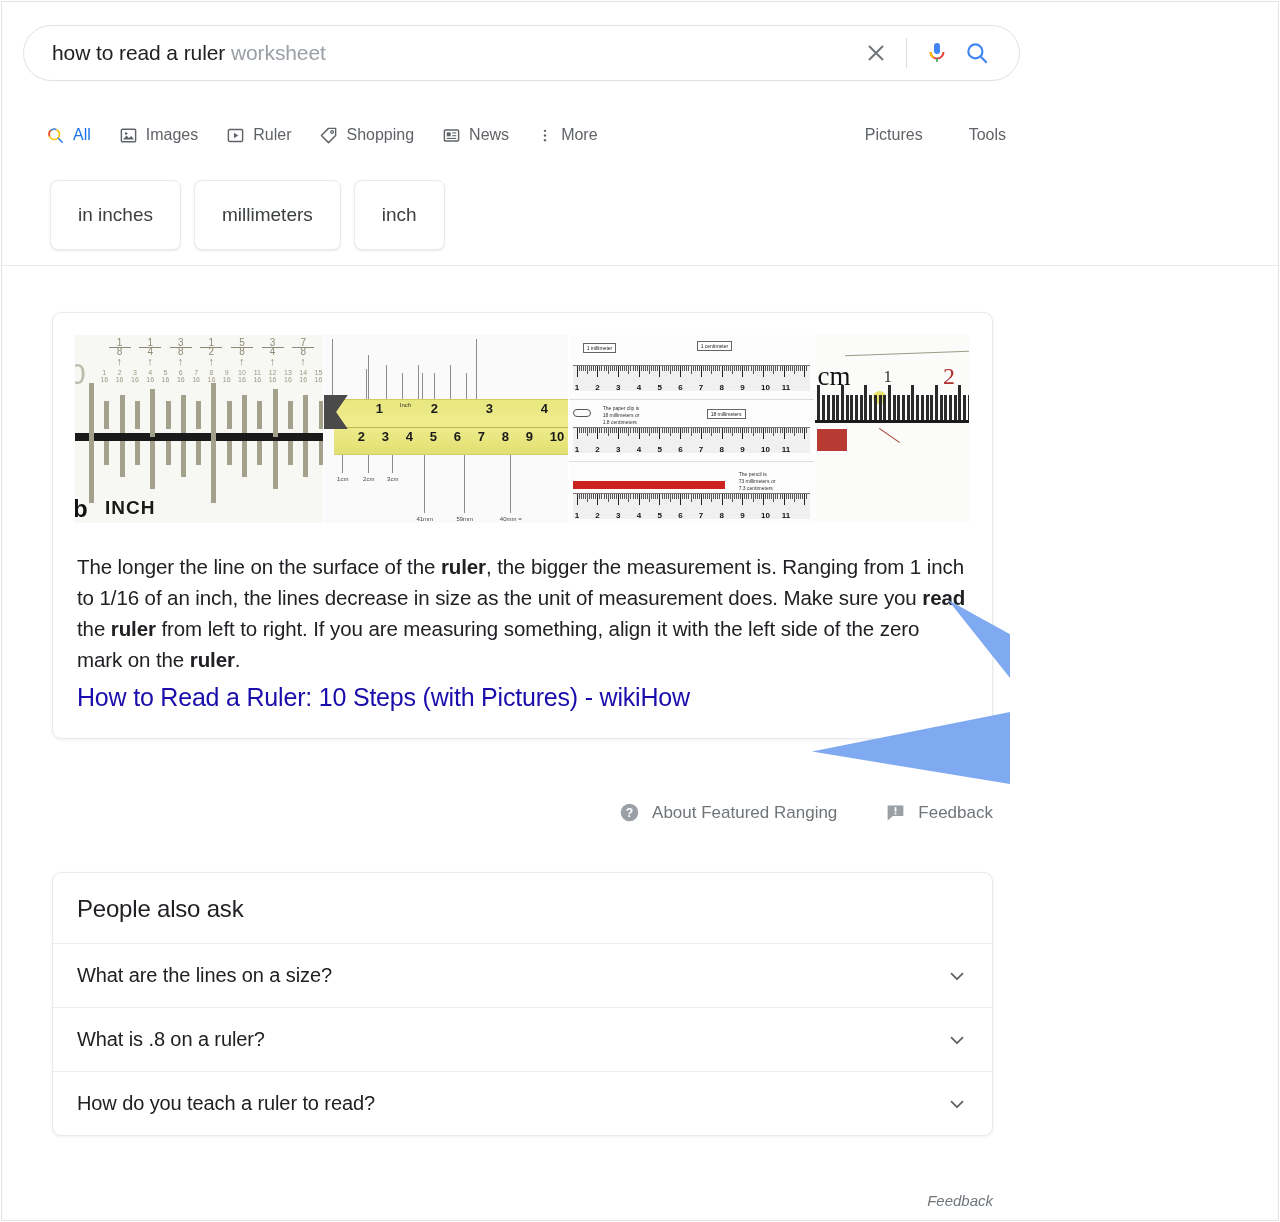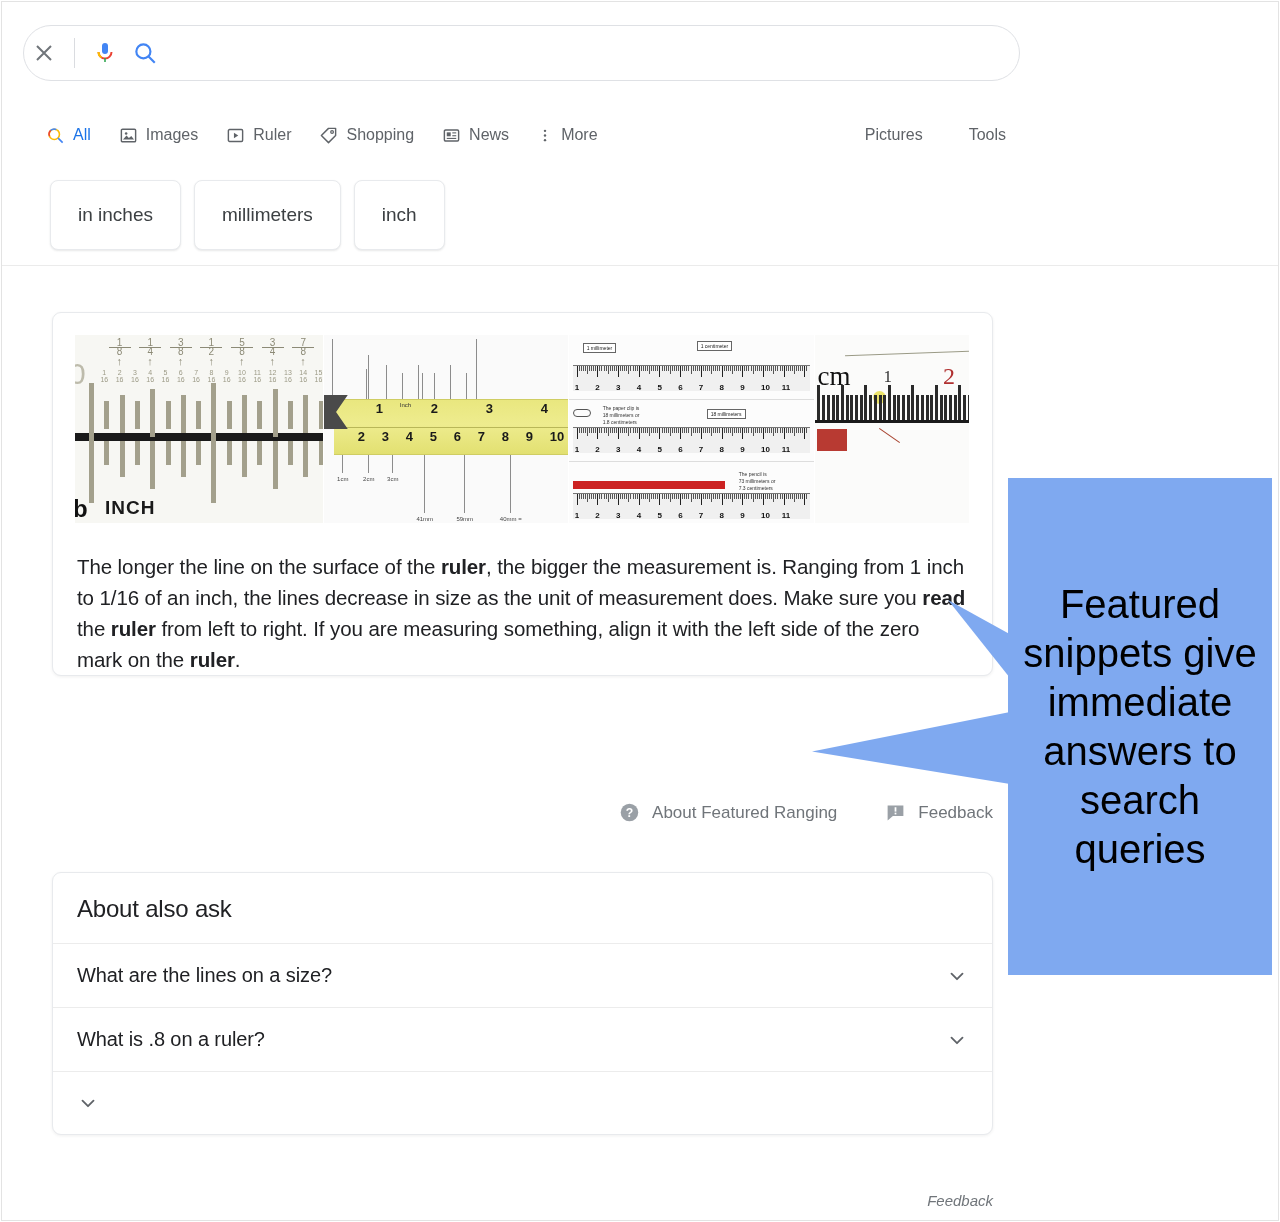--- a/index.html
+++ b/index.html
@@ -300,20 +300,21 @@
     clip-path: polygon(0 55%, 100% 0, 100% 100%);
   }
 </style>
 </head>
 <body>
 
 <div id="page">
   <div class="frame"></div>
 
   <div class="searchbar">
+    <div class="search-text"><span>how to read a ruler</span><span class="sugg"> worksheet</span></div>
     <div class="sb-icons">
       <div class="icon-btn">
         <svg width="24" height="24" viewBox="0 0 24 24">
           <path d="M5 5 L19 19 M19 5 L5 19" stroke="#70757a" stroke-width="2" fill="none"></path>
         </svg>
       </div>
       <div class="sb-divider"></div>
       <div class="icon-btn">
         <svg width="24" height="24" viewBox="0 0 24 24">
           <rect x="9" y="2" width="6" height="11" rx="3" fill="#4285f4"></rect>
@@ -1187,20 +1188,21 @@
           <div class="r4-base"></div>
           <div class="r4-red"></div>
           <div class="r4-pen"></div>
         </div>
       </div>
     </div>
 
     <div class="snippet-text" id="snippet-para"><span>The longer the line on the surface of the </span><b>ruler</b><span>, the bigger the measurement is. Ranging from 1 inch to 1/16 of an inch, the lines decrease in size as the unit of measurement does. Make sure you </span><b>read</b><span> the </span><b>ruler</b><span> from left to right. If you are measuring something, align it with the left side of the zero mark on the </span><b>ruler</b><span>.</span></div>
 
 
+    <div class="title-link">How to Read a Ruler: 10 Steps (with Pictures) - wikiHow</div>
   </div>
 
   <div class="afs-row">
     <div class="afs-item">
       <svg width="21" height="21" viewBox="0 0 24 24">
         <circle cx="12" cy="12" r="10" fill="#9aa0a6"></circle>
         <text x="12" y="17" font-size="14" font-family="Liberation Sans, sans-serif" fill="#fff" text-anchor="middle" font-weight="bold">?</text>
       </svg>
       <span class="lbl">About Featured Ranging</span>
     </div>
@@ -1208,41 +1210,39 @@
       <svg width="21" height="21" viewBox="0 0 24 24">
         <path d="M3 4 h18 v12 h-12 l-6 5z" fill="#9aa0a6"></path>
         <rect x="11" y="6" width="2" height="5" fill="#fff"></rect>
         <rect x="11" y="12.2" width="2" height="2" fill="#fff"></rect>
       </svg>
       <span class="lbl">Feedback</span>
     </div>
   </div>
 
   <div class="paa">
-    <div class="paa-head">About also ask</div>
+    <div class="paa-head">People also ask</div>
 
     <div class="paa-row">
       <span>What are the lines on a size?</span>
       <svg width="22" height="22" viewBox="0 0 24 24">
         <path d="M6 9.5 L12 15.5 L18 9.5" stroke="#5f6368" stroke-width="2" fill="none" stroke-linecap="round" stroke-linejoin="round"></path>
       </svg>
     </div>
     <div class="paa-row">
       <span>What is .8 on a ruler?</span>
       <svg width="22" height="22" viewBox="0 0 24 24">
         <path d="M6 9.5 L12 15.5 L18 9.5" stroke="#5f6368" stroke-width="2" fill="none" stroke-linecap="round" stroke-linejoin="round"></path>
       </svg>
     </div>
     <div class="paa-row">
+      <span>How do you teach a ruler to read?</span>
       <svg width="22" height="22" viewBox="0 0 24 24">
         <path d="M6 9.5 L12 15.5 L18 9.5" stroke="#5f6368" stroke-width="2" fill="none" stroke-linecap="round" stroke-linejoin="round"></path>
       </svg>
     </div>
   </div>
 
   <div class="paa-feedback">Feedback</div>
 
   <div class="ptr ptr1"></div>
   <div class="ptr ptr2"></div>
-  <div class="callout">
-    <div class="callout-text">Featured snippets give immediate answers to search queries</div>
-  </div>
 </div>
 
 </body></html>

